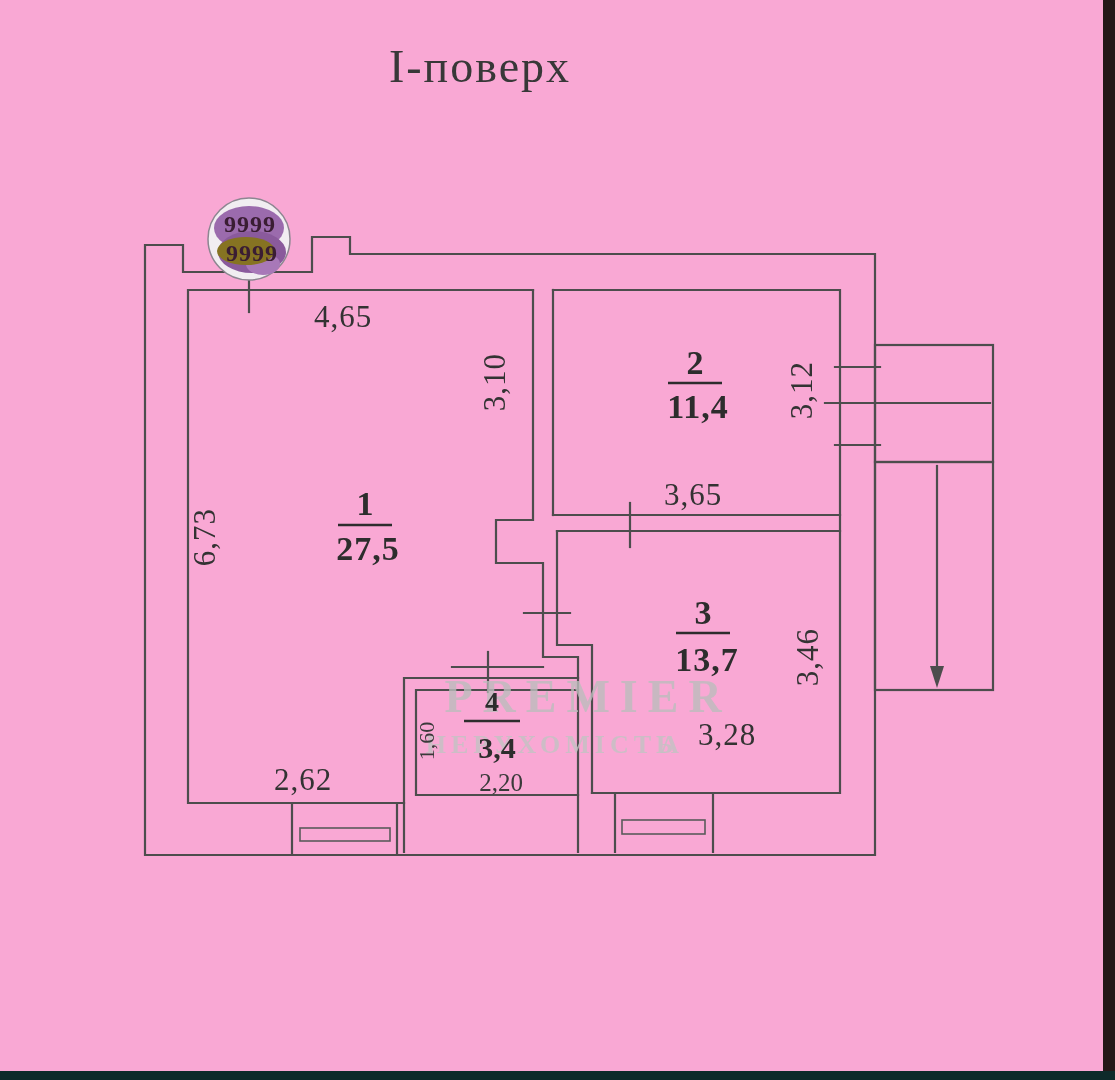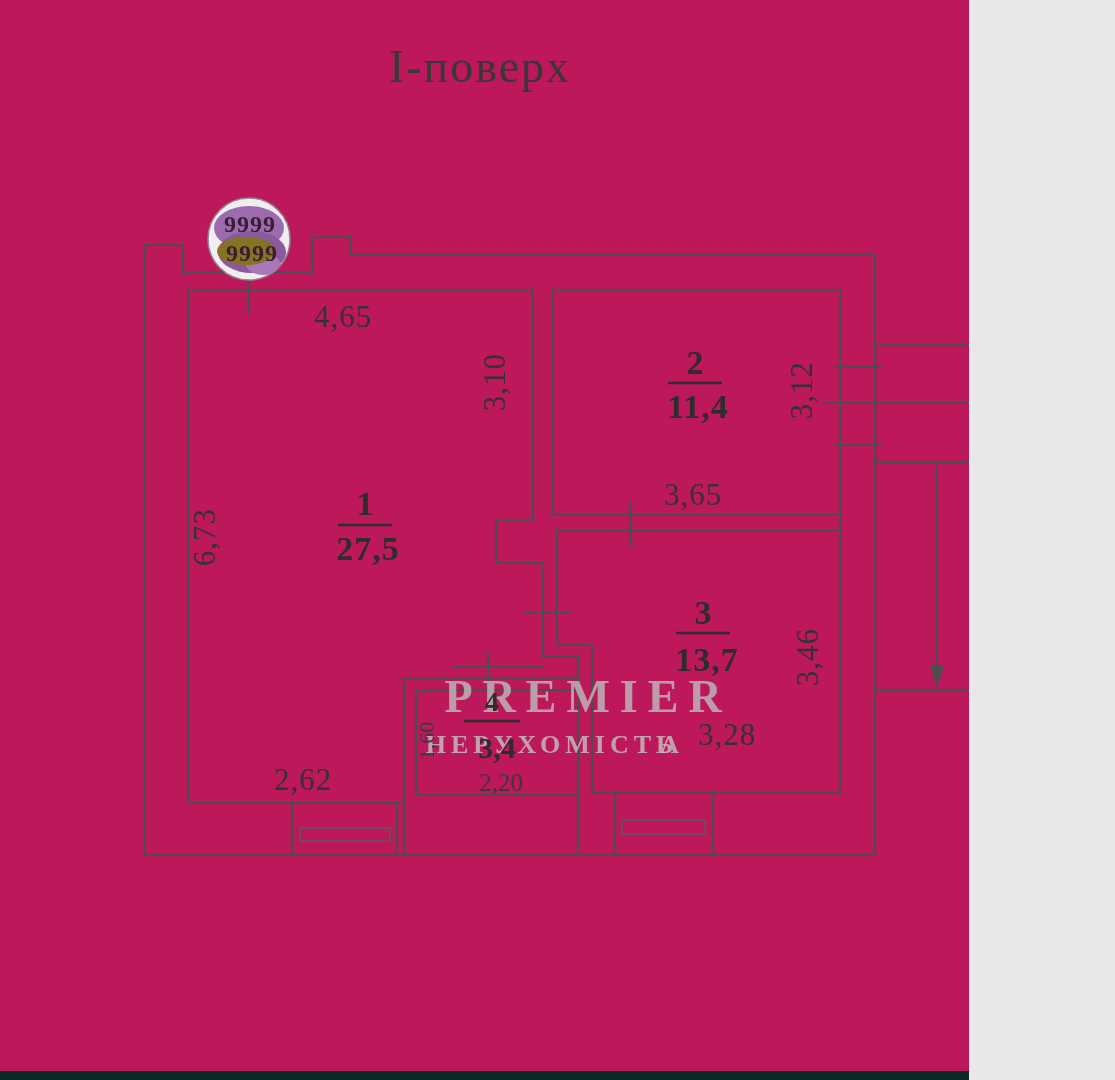--- a/index.html
+++ b/index.html
@@ -1,16 +1,16 @@
 <!DOCTYPE html>
 <html><head>
 <meta charset="utf-8">
 <style>
   html,body{margin:0;padding:0;background:#e8e8e8;}
-  .screen{position:relative;width:969px;height:1080px;background:#be185d;overflow:hidden;
+  .screen{position:relative;width:1115px;height:1080px;background:#f9a8d4;overflow:hidden;
           font-family:"Liberation Serif", serif;}
   svg{position:absolute;inset:0;}
   .w{stroke:#4d4d4d;stroke-width:2.2;fill:none;stroke-linecap:square;}
   .thin{stroke:#5a5a5a;stroke-width:1.6;fill:none;}
   .dim{fill:#333333;font-size:31px;font-weight:500;letter-spacing:1px;}
   .dim-sm{fill:#3a3a3a;font-size:22px;}
   .dim-md{fill:#3a3a3a;font-size:25px;}
   .room-num{fill:#2d2d2d;font-size:34px;font-weight:bold;}
   .room-area{fill:#2d2d2d;font-size:34px;font-weight:bold;letter-spacing:1px;}
   .room-num-sm{fill:#2d2d2d;font-size:28px;font-weight:bold;}

